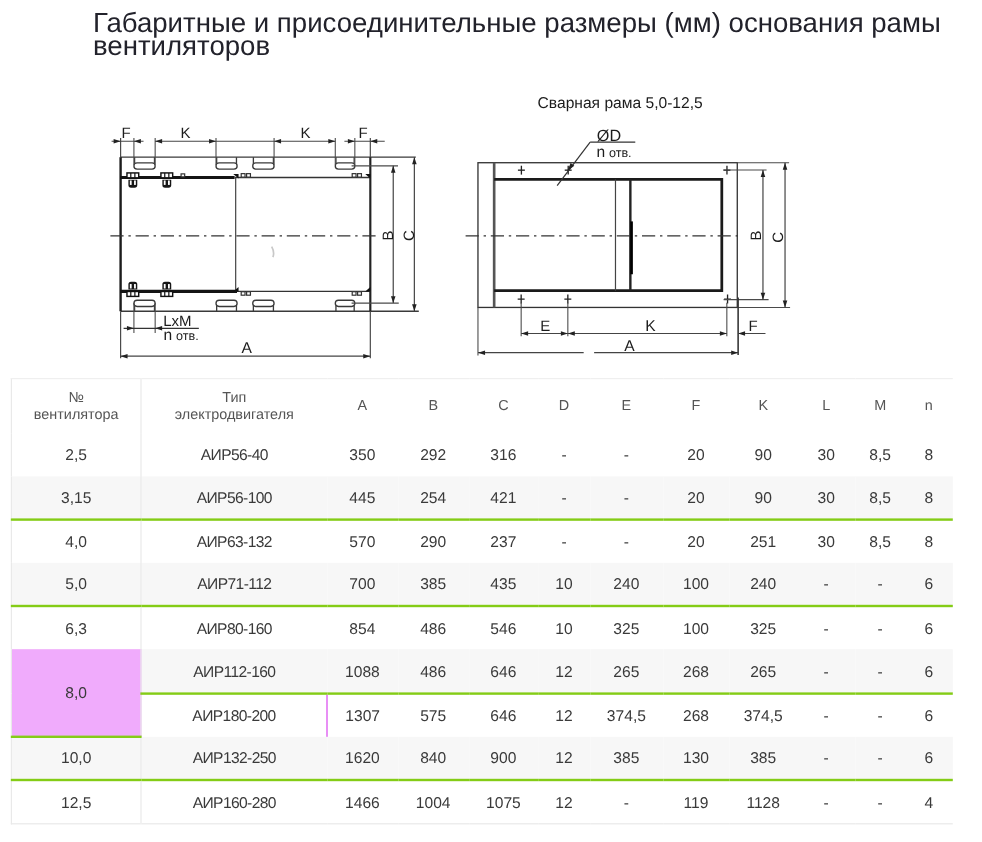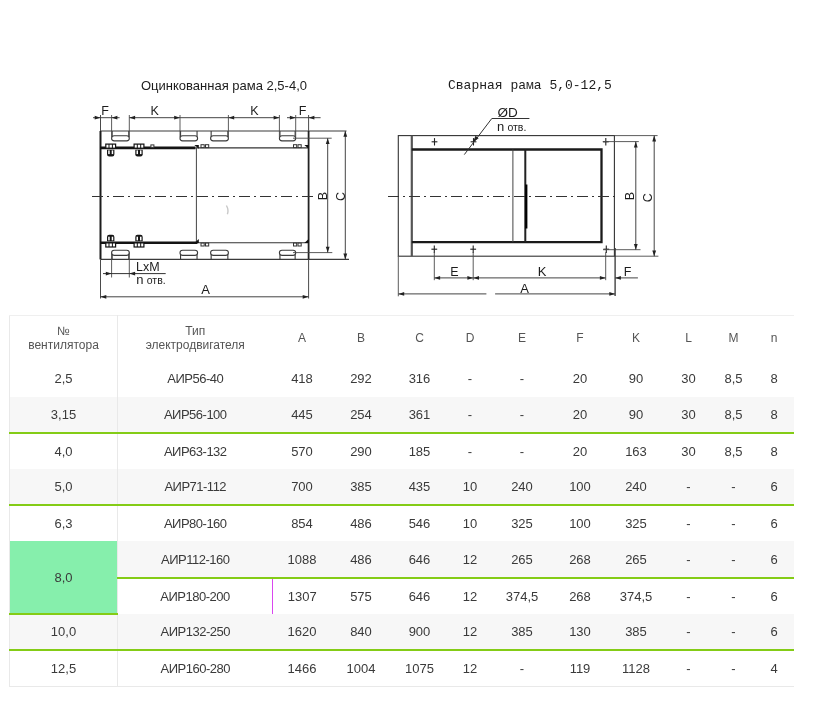--- a/index.html
+++ b/index.html
@@ -11,29 +11,29 @@
 table{border-collapse:collapse;table-layout:fixed;width:784px;
  border-left:1px solid #e9e9e9;border-top:1px solid #efefef;border-bottom:1px solid #e9e9e9;}
 th,td{padding:0;text-align:center;vertical-align:middle;font-weight:normal;}
 th{font-size:12px;color:#555;line-height:14.5px;}
 td{font-size:13px;color:#3a3a3a;}
 tr.h{height:45px;}
 tr.r{height:36.2px;}
 tr.g{background:#f7f7f7;}
 tr.g td{border-bottom:2px solid #84cc16;}
 td.c1,th.c1{border-right:1px solid #e9e9e9;}
-td.merg{background:#86efac;border-bottom:3px solid #fff;border-right:1px solid #e9e9e9;}
+td.merg{background:#f0abfc;border-bottom:3px solid #fff;border-right:1px solid #e9e9e9;}
 td.bl{border-left:1px solid #d946ef;}
 td.t2{letter-spacing:-0.5px;}
 </style>
 </head>
 <body>
 <div class="page">
-<div class="cap" id="cap1" style="left:141px;top:77.5px;">Оцинкованная рама 2,5-4,0</div>
-<div class="cap" id="cap2" style="left:448px;top:77.5px;font-family:Liberation Mono, monospace;">Сварная рама 5,0-12,5</div>
+<h1>Габаритные и присоединительные размеры (мм) основания рамы вентиляторов</h1>
+<div class="cap" id="cap2" style="left:448px;top:77.5px;">Сварная рама 5,0-12,5</div>
 <svg id="diag" width="818" height="312" viewBox="0 0 818 312" style="position:absolute;left:0;top:0;">
 <g fill="none" stroke="#3a3a3a" stroke-width="1.1">
 <line x1="100.5" y1="131" x2="346.5" y2="131"></line>
 <line x1="100.5" y1="259.4" x2="349" y2="259.4"></line>
 </g>
 <line x1="100.5" y1="115" x2="100.5" y2="131" stroke="#4a4a4a" stroke-width="1"></line>
 <line x1="100.5" y1="131" x2="100.5" y2="259.4" stroke="#1c1c1c" stroke-width="2"></line>
 <line x1="100.5" y1="259.4" x2="100.5" y2="298.5" stroke="#4a4a4a" stroke-width="1"></line>
 <line x1="308.6" y1="115" x2="308.6" y2="131" stroke="#4a4a4a" stroke-width="1"></line>
 <line x1="308.6" y1="131" x2="308.6" y2="259.4" stroke="#222" stroke-width="1.8"></line>
@@ -234,55 +234,55 @@
             <th>E</th>
             <th>F</th>
             <th>K</th>
             <th>L</th>
             <th>M</th>
             <th>n</th>
           </tr>
 <tr class="r">
             <td class="c1">2,5</td>
             <td class="t2">АИР56-40</td>
-            <td>418</td>
+            <td>350</td>
             <td>292</td>
             <td>316</td>
             <td>-</td>
             <td>-</td>
             <td>20</td>
             <td>90</td>
             <td>30</td>
             <td>8,5</td>
             <td>8</td>
           </tr>
 <tr class="r g">
             <td class="c1">3,15</td>
             <td class="t2">АИР56-100</td>
             <td>445</td>
             <td>254</td>
-            <td>361</td>
+            <td>421</td>
             <td>-</td>
             <td>-</td>
             <td>20</td>
             <td>90</td>
             <td>30</td>
             <td>8,5</td>
             <td>8</td>
           </tr>
 <tr class="r">
             <td class="c1">4,0</td>
             <td class="t2">АИР63-132</td>
             <td>570</td>
             <td>290</td>
-            <td>185</td>
+            <td>237</td>
             <td>-</td>
             <td>-</td>
             <td>20</td>
-            <td>163</td>
+            <td>251</td>
             <td>30</td>
             <td>8,5</td>
             <td>8</td>
           </tr>
 <tr class="r g">
             <td class="c1">5,0</td>
             <td class="t2">АИР71-112</td>
             <td>700</td>
             <td>385</td>
             <td>435</td>

